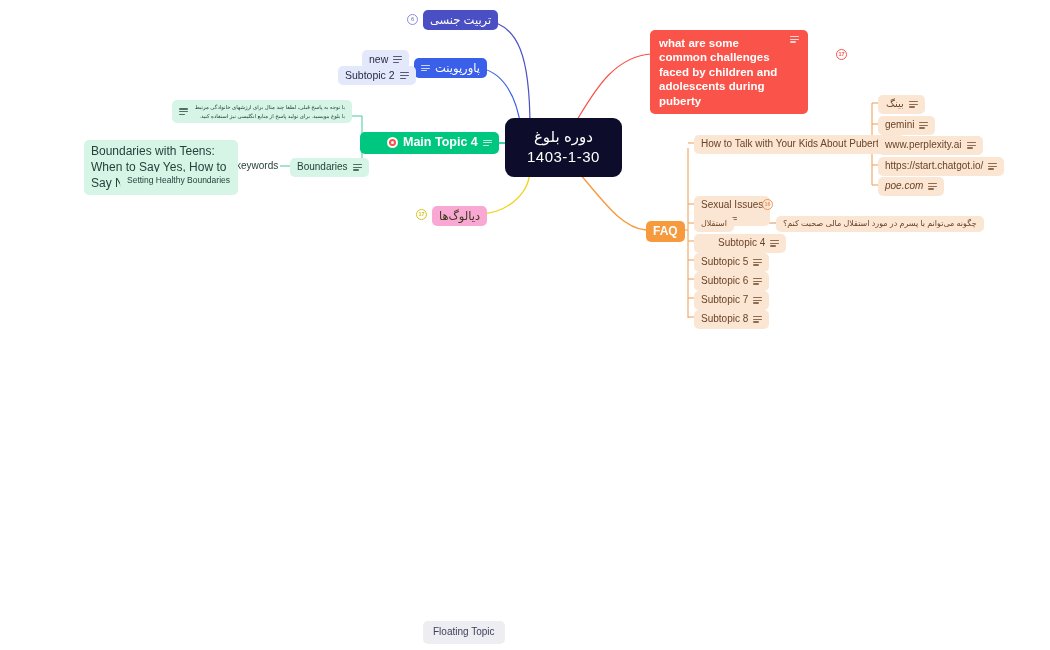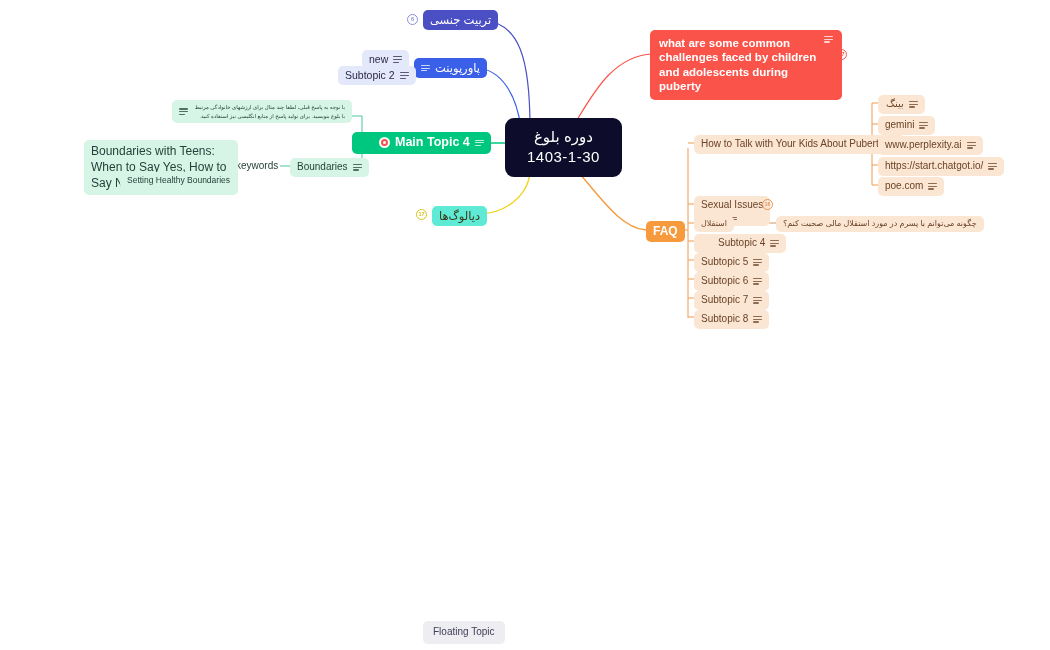--- a/index.html
+++ b/index.html
@@ -33,27 +33,27 @@
     flex-direction: column;
     gap: 1px;
     letter-spacing: 0.5px;
   }
   .root .l1 { font-size: 15px; }
   .root .l2 { font-size: 15px; }
 
   
   .red-main {
     background: #f9534a; color: #fff; font-size: 11.5px; font-weight: bold;
-    border-radius: 5px; padding: 6px 9px; white-space: normal; width: 192px;
+    border-radius: 5px; padding: 6px 9px; white-space: normal; width: 158px;
     align-items: flex-start;
   }
   .purple-main { background: #4a4fc4; color: #fff; font-size: 11.5px; }
   .blue-main { background: #3a5fe8; color: #fff; font-size: 11.5px; }
   .green-main { background: #00c77f; color: #ffffff; font-size: 12.5px; font-weight: bold; }
-  .yellow-main { background: #5eead4; color: #3a3a1a; font-size: 11.5px; }
+  .yellow-main { background: #f9a8d4; color: #3a3a1a; font-size: 11.5px; }
   .orange-main { background: #f79a3e; color: #fff; font-size: 12px; font-weight: bold; }
 
   
   .sub-blue { background: #e3e8fb; color: #2a2a4a; font-size: 10.5px; }
   .sub-green { background: #d6f5e6; color: #26403a; font-size: 10px; }
   .sub-orange { background: #fbe6d4; color: #6b4326; font-size: 10px; }
   .sub-gray { background: #ededf2; color: #40405a; font-size: 10px; }
 
   .rtl { direction: rtl; unicode-bidi: bidi-override; }
   .wrap { white-space: normal; }
@@ -177,21 +177,21 @@
   </div>
   <div class="node sub-blue pill" style="left:338px; top:66px;">
     <span>Subtopic 2</span>
     <span class="note-icon">
         <i></i>
         <i></i>
         <i></i>
       </span>
   </div>
 
-  <div class="node green-main pill" style="left:352px; top:132px;padding-left:27px;">
+  <div class="node green-main pill" style="left:360px; top:132px;padding-left:27px;">
     <span class="target-icon"></span>
     <span>Main Topic 4</span>
     <span class="note-icon">
         <i></i>
         <i></i>
         <i></i>
       </span>
   </div>
 
   <div class="node sub-green pill" style="left:172px; top:100px; width:180px; align-items:center;">
@@ -266,21 +266,21 @@
       </span>
   </div>
   <div class="node sub-orange pill" style="left:878px; top:157px;">
     <span>https://start.chatgot.io/</span>
     <span class="note-icon">
         <i></i>
         <i></i>
         <i></i>
       </span>
   </div>
-  <div class="node sub-orange pill" style="left:878px; top:177px;">
+  <div class="node sub-orange pill" style="left:878px; top:177px;font-style:italic;">
     <span>poe.com</span>
     <span class="note-icon">
         <i></i>
         <i></i>
         <i></i>
       </span>
   </div>
 
   <div class="node sub-orange pill" style="left:694px; top:196px;flex-direction:column;">
     <span>Sexual Issues</span>

